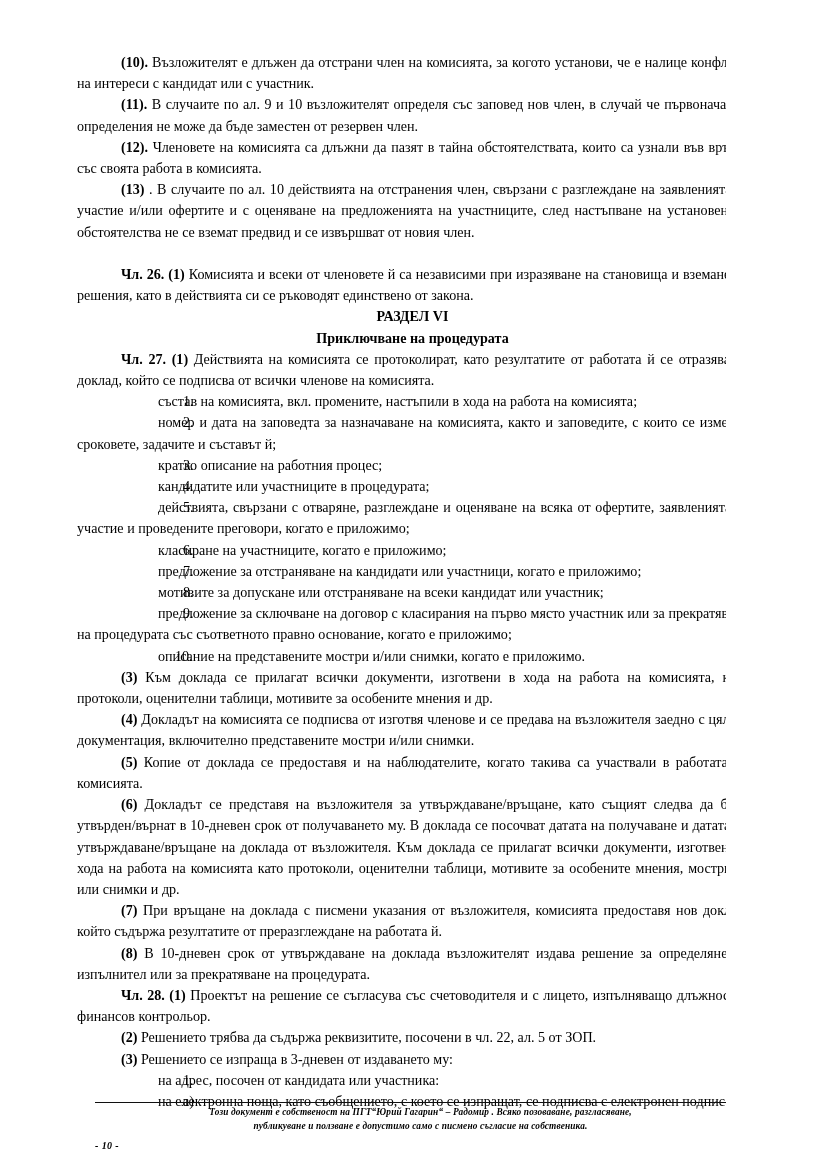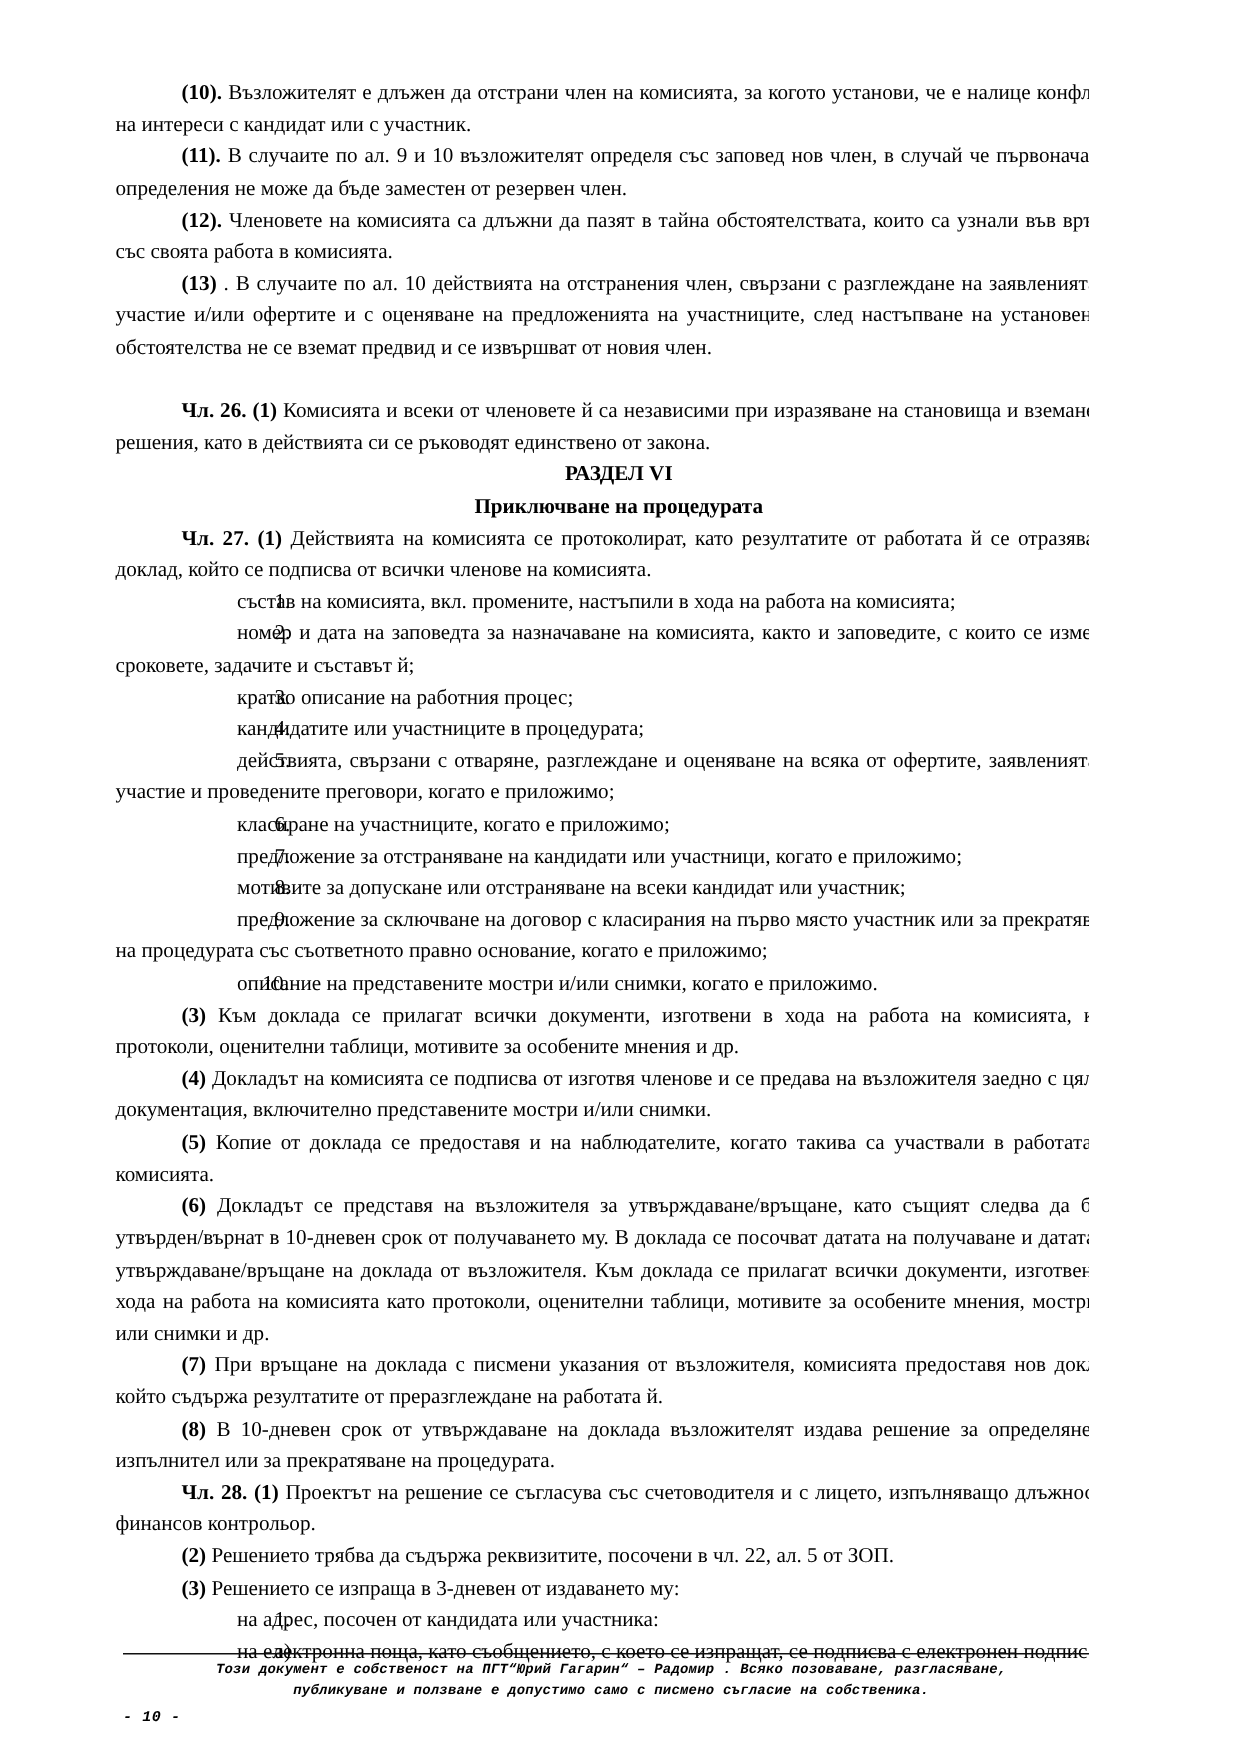--- a/index.html
+++ b/index.html
@@ -61,24 +61,23 @@
   .section-head {
     text-align: center;
     font-weight: bold;
     font-size: 14.1px;
     line-height: 21.2px;
     text-indent: 0;
   }
   
   .footer {
     position: absolute;
-    left: 82px;
+    left: 95px;
     top: 1102px;
     width: 651px;
-    font-family: Liberation Mono, monospace;
   }
   .footer-rule {
     width: 651px;
     height: 0;
     border-top: 1.6px solid #101010;
     margin: 0 0 3px 0;
   }
   .footer-line {
     text-align: center;
     font-style: italic;

